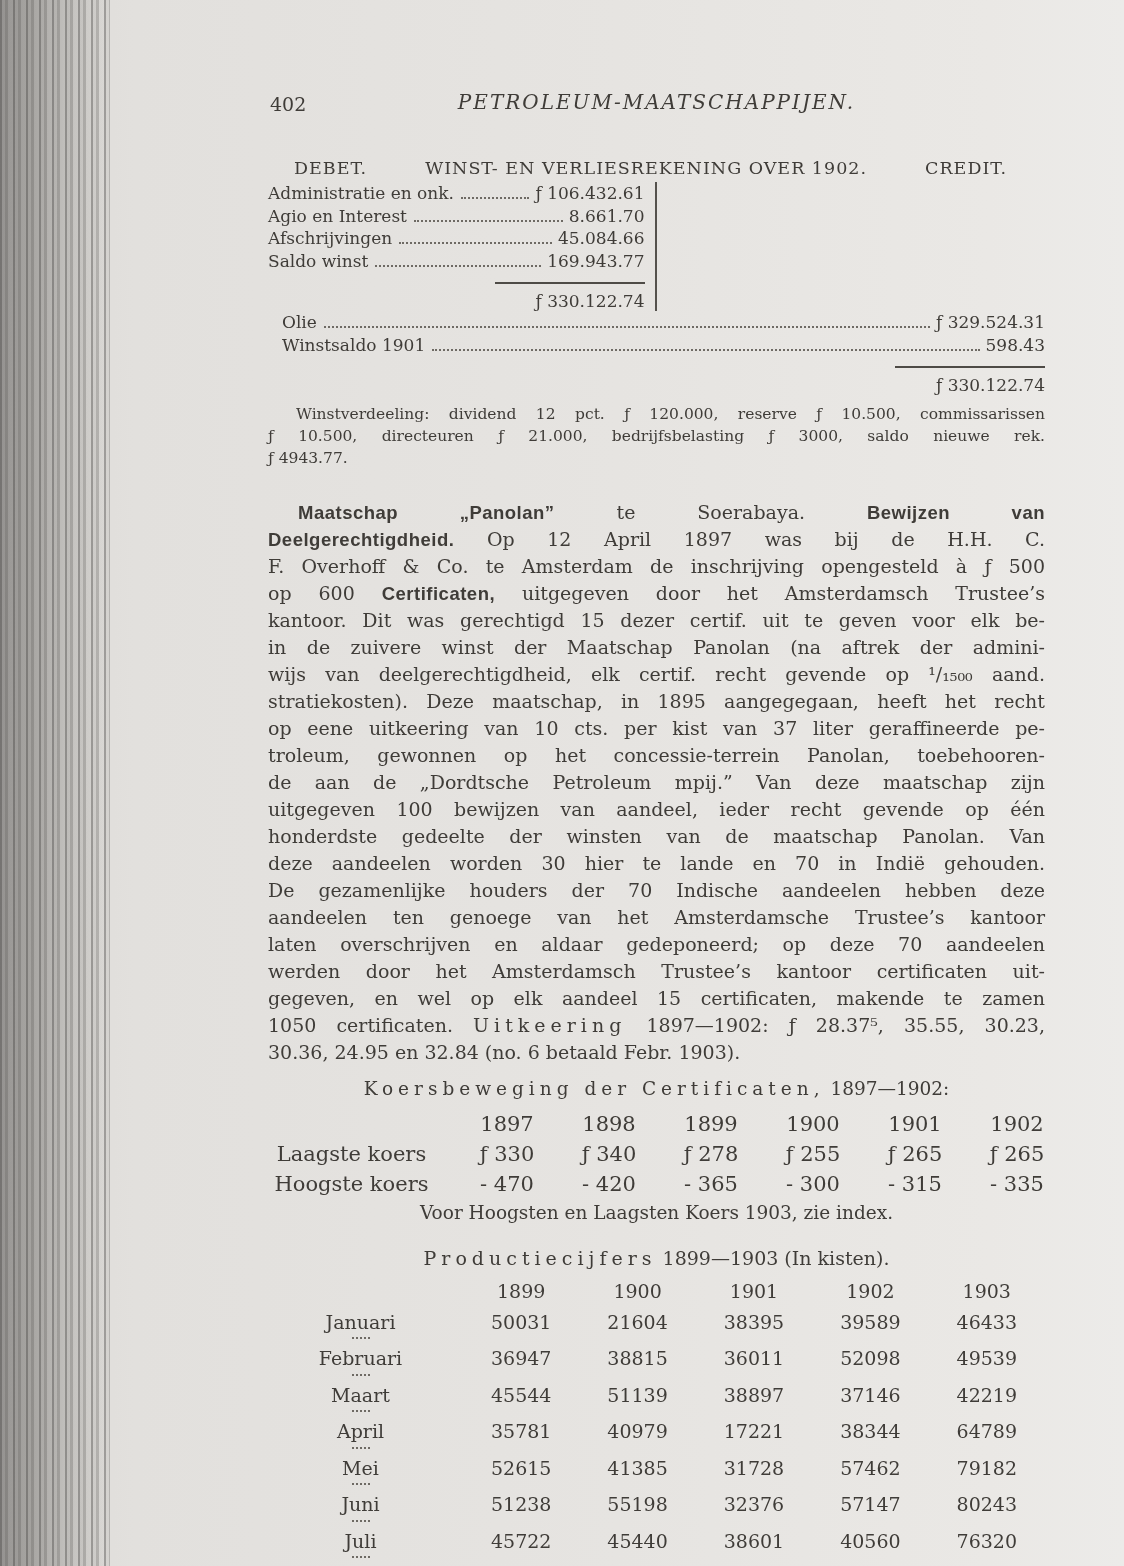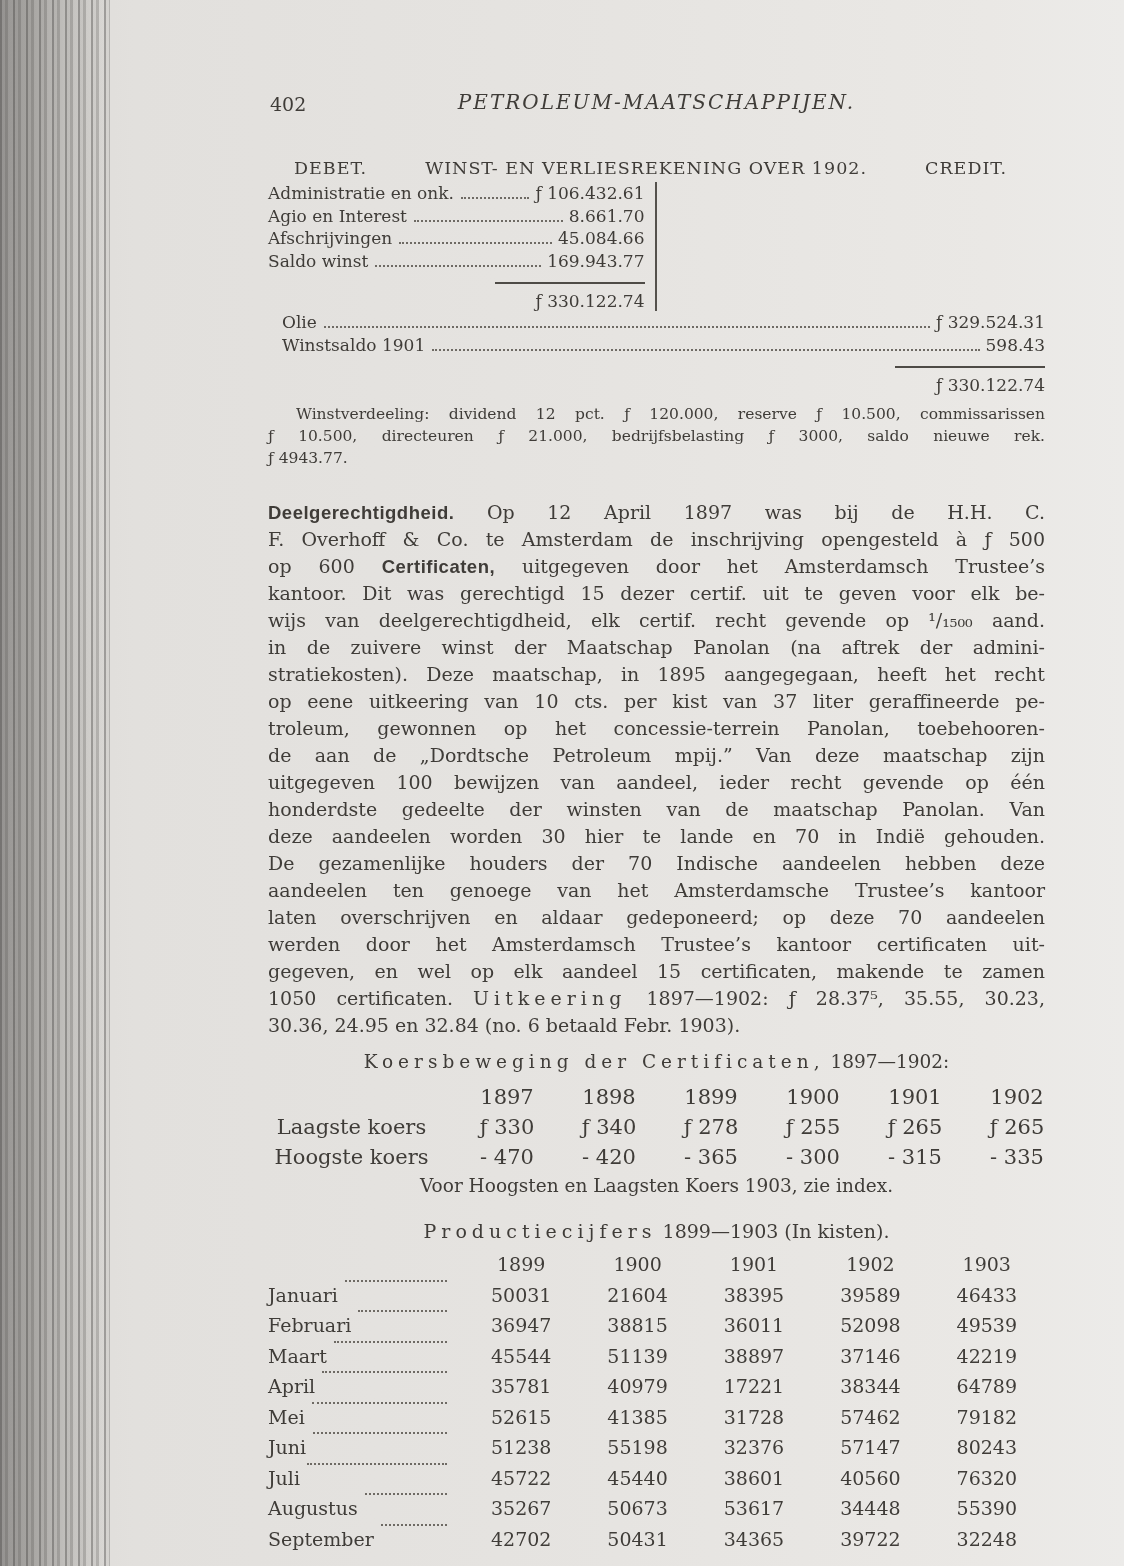--- a/index.html
+++ b/index.html
@@ -61,21 +61,21 @@
   .krow { display: grid; grid-template-columns: 165px repeat(6, 1fr); font-size: 21px; line-height: 30px; gap: 46px; }
   .kcell { text-align: center; }
   .klabel { text-align: center; padding-left: 2px; }
   .kfoot { text-align: center; font-size: 18.5px; margin-top: 3px; }
 
   
   .productie { margin-top: 24px; }
   .ptitle { text-align: center; font-size: 19px; margin-bottom: 7px; }
   .prow { display: grid; grid-template-columns: 195px repeat(5, 1fr); font-size: 19px; line-height: 30.5px; }
   .pcell { text-align: center; }
-  .plabel { display: flex; align-items: flex-start; padding-right: 10px; }
+  .plabel { display: flex; align-items: center; padding-right: 10px; flex-direction: column; }
 </style>
 </head>
 <body>
 
 <div class="page">
   <div class="binding"></div>
   <div class="content">
 
     <div class="running-head">
       <span class="pagenum">402</span>
@@ -138,26 +138,27 @@
       </div>
     </section>
 
     <div class="winstverdeeling" id="winstverdeeling">
         <div class="wline first">Winstverdeeling: dividend 12 pct. ƒ 120.000, reserve ƒ 10.500, commissarissen</div>
         <div class="wline">ƒ 10.500, directeuren ƒ 21.000, bedrijfsbelasting ƒ 3000, saldo nieuwe rek.</div>
         <div class="wline last">ƒ 4943.77.</div>
       </div>
 
     <div class="main-paragraph" id="main-paragraph">
+        <div class="pline first"><span class="bold-run ">Maatschap „Panolan”</span><span> te Soerabaya. </span><span class="bold-run ">Bewijzen van</span></div>
         <div class="pline"><span class="bold-run ">Deelgerechtigdheid.</span><span> Op 12 April 1897 was bij de H.H. C.</span></div>
         <div class="pline"><span>F. Overhoff &amp; Co. te Amsterdam de inschrijving opengesteld à ƒ 500</span></div>
         <div class="pline"><span>op 600 </span><span class="bold-run ">Certificaten,</span><span> uitgegeven door het Amsterdamsch Trustee’s</span></div>
         <div class="pline"><span>kantoor. Dit was gerechtigd 15 dezer certif. uit te geven voor elk be-</span></div>
+        <div class="pline"><span>in de zuivere winst der Maatschap Panolan (na aftrek der admini-</span></div>
         <div class="pline"><span>wijs van deelgerechtigdheid, elk certif. recht gevende op ¹/₁₅₀₀ aand.</span></div>
-        <div class="pline"><span>in de zuivere winst der Maatschap Panolan (na aftrek der admini-</span></div>
         <div class="pline"><span>stratiekosten). Deze maatschap, in 1895 aangegegaan, heeft het recht</span></div>
         <div class="pline"><span>op eene uitkeering van 10 cts. per kist van 37 liter geraffineerde pe-</span></div>
         <div class="pline"><span>troleum, gewonnen op het concessie-terrein Panolan, toebehooren-</span></div>
         <div class="pline"><span>de aan de „Dordtsche Petroleum mpij.” Van deze maatschap zijn</span></div>
         <div class="pline"><span>uitgegeven 100 bewijzen van aandeel, ieder recht gevende op één</span></div>
         <div class="pline"><span>honderdste gedeelte der winsten van de maatschap Panolan. Van</span></div>
         <div class="pline"><span>deze aandeelen worden 30 hier te lande en 70 in Indië gehouden.</span></div>
         <div class="pline"><span>De gezamenlijke houders der 70 Indische aandeelen hebben deze</span></div>
         <div class="pline"><span>aandeelen ten genoege van het Amsterdamsche Trustee’s kantoor</span></div>
         <div class="pline"><span>laten overschrijven en aldaar gedeponeerd; op deze 70 aandeelen</span></div>

